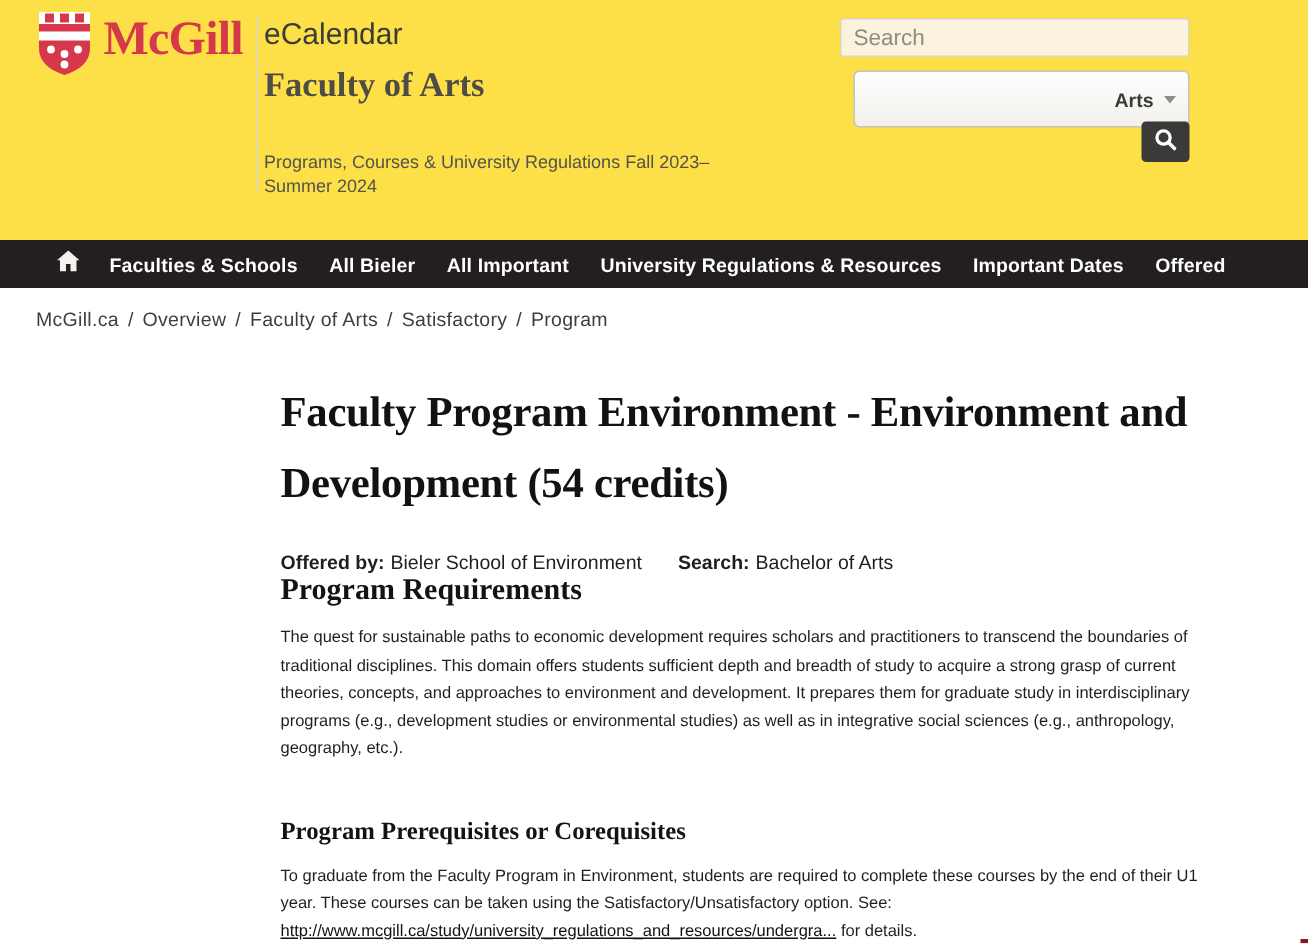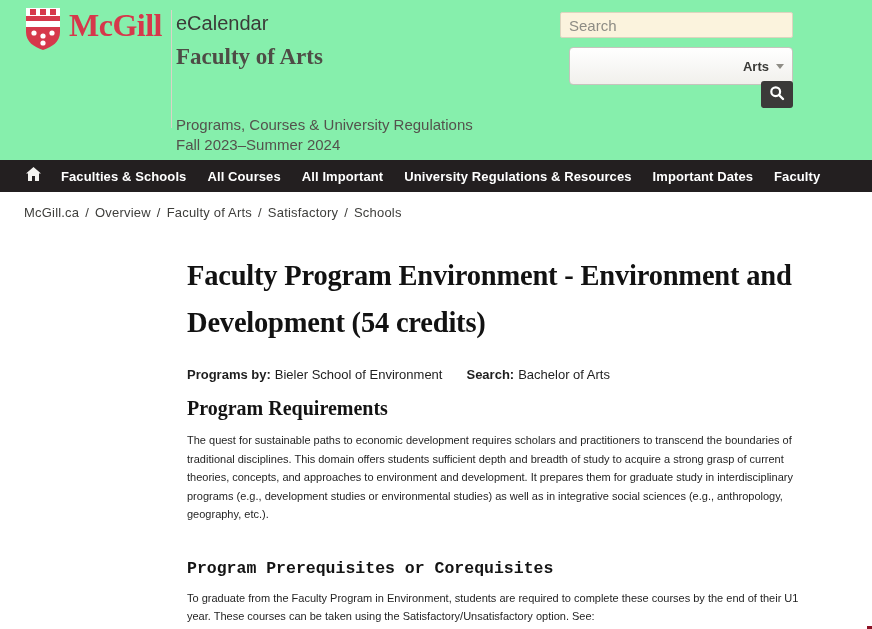--- a/index.html
+++ b/index.html
@@ -3,31 +3,31 @@
 <meta charset="utf-8">
 <style>
   * { margin:0; padding:0; box-sizing:border-box; }
   html,body { background:#ffffff; }
   .page {
     position:relative; width:872px; height:629px; overflow:hidden;
     font-family:"Liberation Sans", sans-serif; background:#ffffff;
   }
 
   
-  .site-header { position:absolute; top:0; left:0; width:872px; height:160px; background:#86efac; }
+  .site-header { position:absolute; top:0; left:0; width:872px; height:160px; background:#fde047; }
   .logo { position:absolute; left:24px; top:7px; display:flex; align-items:flex-start; }
   .logo-word {
     font-family:"Liberation Serif", serif; font-weight:bold; color:#d6384b;
     font-size:32px; line-height:36px; margin-left:7px; letter-spacing:-0.5px;
   }
   .header-divider { position:absolute; left:171px; top:10px; width:1px; height:118px; background:#d9d4c7; }
   .masthead { position:absolute; left:176px; top:11px; }
   .app-title { font-size:20px; color:#3b3b38; line-height:24px; }
   .faculty-title { font-family:"Liberation Serif", serif; font-weight:bold; font-size:23px; color:#4e4c46; margin-top:9px; }
-  .subtitle { margin-top:45px; font-size:15px; line-height:1.32; color:#54524d; max-width:322px; }
+  .subtitle { margin-top:31px; font-size:12px; line-height:1.32; color:#54524d; max-width:322px; }
 
   .search-input {
     position:absolute; left:560px; top:12px; width:233px; height:26px;
     background:#fbf3dd; border:1px solid #ddd4bf; border-radius:2px;
     font-family:"Liberation Sans", sans-serif; font-size:15px; color:#5a5a55; padding:12px 8px;
   }
   .search-input::placeholder { color:#8d8c85; opacity:1; }
   .scope-select {
     position:absolute; left:569px; top:47px; width:224px; height:29px;
     background:linear-gradient(#ffffff,#f1f0ec); border:1px solid #c6c4bd; border-radius:4px;
@@ -36,21 +36,21 @@
   .scope-label { font-size:13px; font-weight:bold; color:#3a3a37; margin-right:7px; }
   .caret-down { width:0; height:0; border-left:4px solid transparent; border-right:4px solid transparent; border-top:5px solid #8f8d86; }
   .search-button {
     position:absolute; left:761px; top:81px; width:32px; height:27px;
     background:#3b3a39; border:none; border-radius:3px; display:flex; align-items:center; justify-content:center; cursor:pointer;
   }
 
   
   .main-nav {
     position:absolute; top:160px; left:0; width:872px; height:32px; background:#231f20;
-    display:flex; align-items:center; padding-left:26px;
+    display:flex; align-items:center; padding-left:38px;
   }
   .nav-home { display:flex; align-items:center; margin-right:20px; cursor:pointer; }
   .nav-item {
     color:#ffffff; font-size:13px; font-weight:bold; margin-right:21px; cursor:pointer;
     letter-spacing:0.1px; white-space:nowrap;
   }
 
   
   .breadcrumb { position:absolute; top:205px; left:24px; font-size:13px; color:#3e3e3b; letter-spacing:0.2px; }
   .crumb { cursor:pointer; }
@@ -59,24 +59,24 @@
   
   .content { position:absolute; left:187px; top:252px; width:613px; }
   .page-title {
     font-family:"Liberation Serif", serif; font-weight:bold; font-size:28.5px;
     line-height:47px; color:#121212; letter-spacing:-0.2px;
   }
   .meta-row { margin-top:21px; font-size:13px; color:#1e1e1e; display:flex; }
   .meta-pair { margin-right:24px; }
   .meta-label { font-weight:bold; margin-right:4px; }
   .section-heading {
-    font-family:"Liberation Serif", serif; font-weight:bold; font-size:20px; color:#131313; margin-top:15px;
+    font-family:"Liberation Serif", serif; font-weight:bold; font-size:20px; color:#131313; 
   }
   .sub-heading {
-    font-family:Liberation Mono, monospace; font-weight:bold; font-size:16.5px; color:#131313; margin-top:35px;
+    font-family:Liberation Serif, serif; font-weight:bold; font-size:16.5px; color:#131313; margin-top:35px;
   }
   .body-text { margin-top:11px; font-size:11px; line-height:18.5px; color:#1f1f1f; }
   .inline-link { color:#111111; text-decoration:underline; cursor:pointer; }
 
   .corner-mark { position:absolute; right:0; bottom:0; width:5px; height:3px; background:#8d1226; }
 </style>
 </head>
 <body>
 
 <div class="page">
@@ -126,37 +126,37 @@
 
   <div class="main-nav">
     <span class="nav-home">
       <span>
         <svg width="15" height="14" viewBox="0 0 15 14">
           <path d="M7.5 0 L15 6.5 H13 V14 H9 V9 H6 V14 H2 V6.5 H0 Z" fill="#f3f2ef"></path>
         </svg>
       </span>
     </span>
     <span class="nav-item">Faculties &amp; Schools</span>
-    <span class="nav-item">All Courses</span>
+    <span class="nav-item">All Bieler</span>
     <span class="nav-item">All Important</span>
     <span class="nav-item">University Regulations &amp; Resources</span>
     <span class="nav-item">Important Dates</span>
-    <span class="nav-item">Faculty</span>
+    <span class="nav-item">Offered</span>
   </div>
 
   <div class="breadcrumb">
-    <span class="crumb">McGill.ca</span><span class="crumb-sep">/</span><span class="crumb">Overview</span><span class="crumb-sep">/</span><span class="crumb">Faculty of Arts</span><span class="crumb-sep">/</span><span class="crumb">Satisfactory</span><span class="crumb-sep">/</span><span class="crumb">Schools</span>
+    <span class="crumb">McGill.ca</span><span class="crumb-sep">/</span><span class="crumb">Overview</span><span class="crumb-sep">/</span><span class="crumb">Faculty of Arts</span><span class="crumb-sep">/</span><span class="crumb">Satisfactory</span><span class="crumb-sep">/</span><span class="crumb">Program</span>
   </div>
 
   <div class="content">
     <h1 class="page-title">Faculty Program Environment - Environment and Development (54 credits)</h1>
 
     <div class="meta-row">
       <span class="meta-pair">
-        <span class="meta-label">Programs by:</span><span>Bieler School of Environment</span>
+        <span class="meta-label">Offered by:</span><span>Bieler School of Environment</span>
       </span>
       <span class="meta-pair">
         <span class="meta-label">Search:</span><span>Bachelor of Arts</span>
       </span>
     </div>
 
     <h2 class="section-heading">Program Requirements</h2>
     <p class="body-text">The quest for sustainable paths to economic development requires scholars and practitioners to transcend the boundaries of traditional disciplines. This domain offers students sufficient depth and breadth of study to acquire a strong grasp of current theories, concepts, and approaches to environment and development. It prepares them for graduate study in interdisciplinary programs (e.g., development studies or environmental studies) as well as in integrative social sciences (e.g., anthropology, geography, etc.).</p>
 
     <h3 class="sub-heading">Program Prerequisites or Corequisites</h3>

